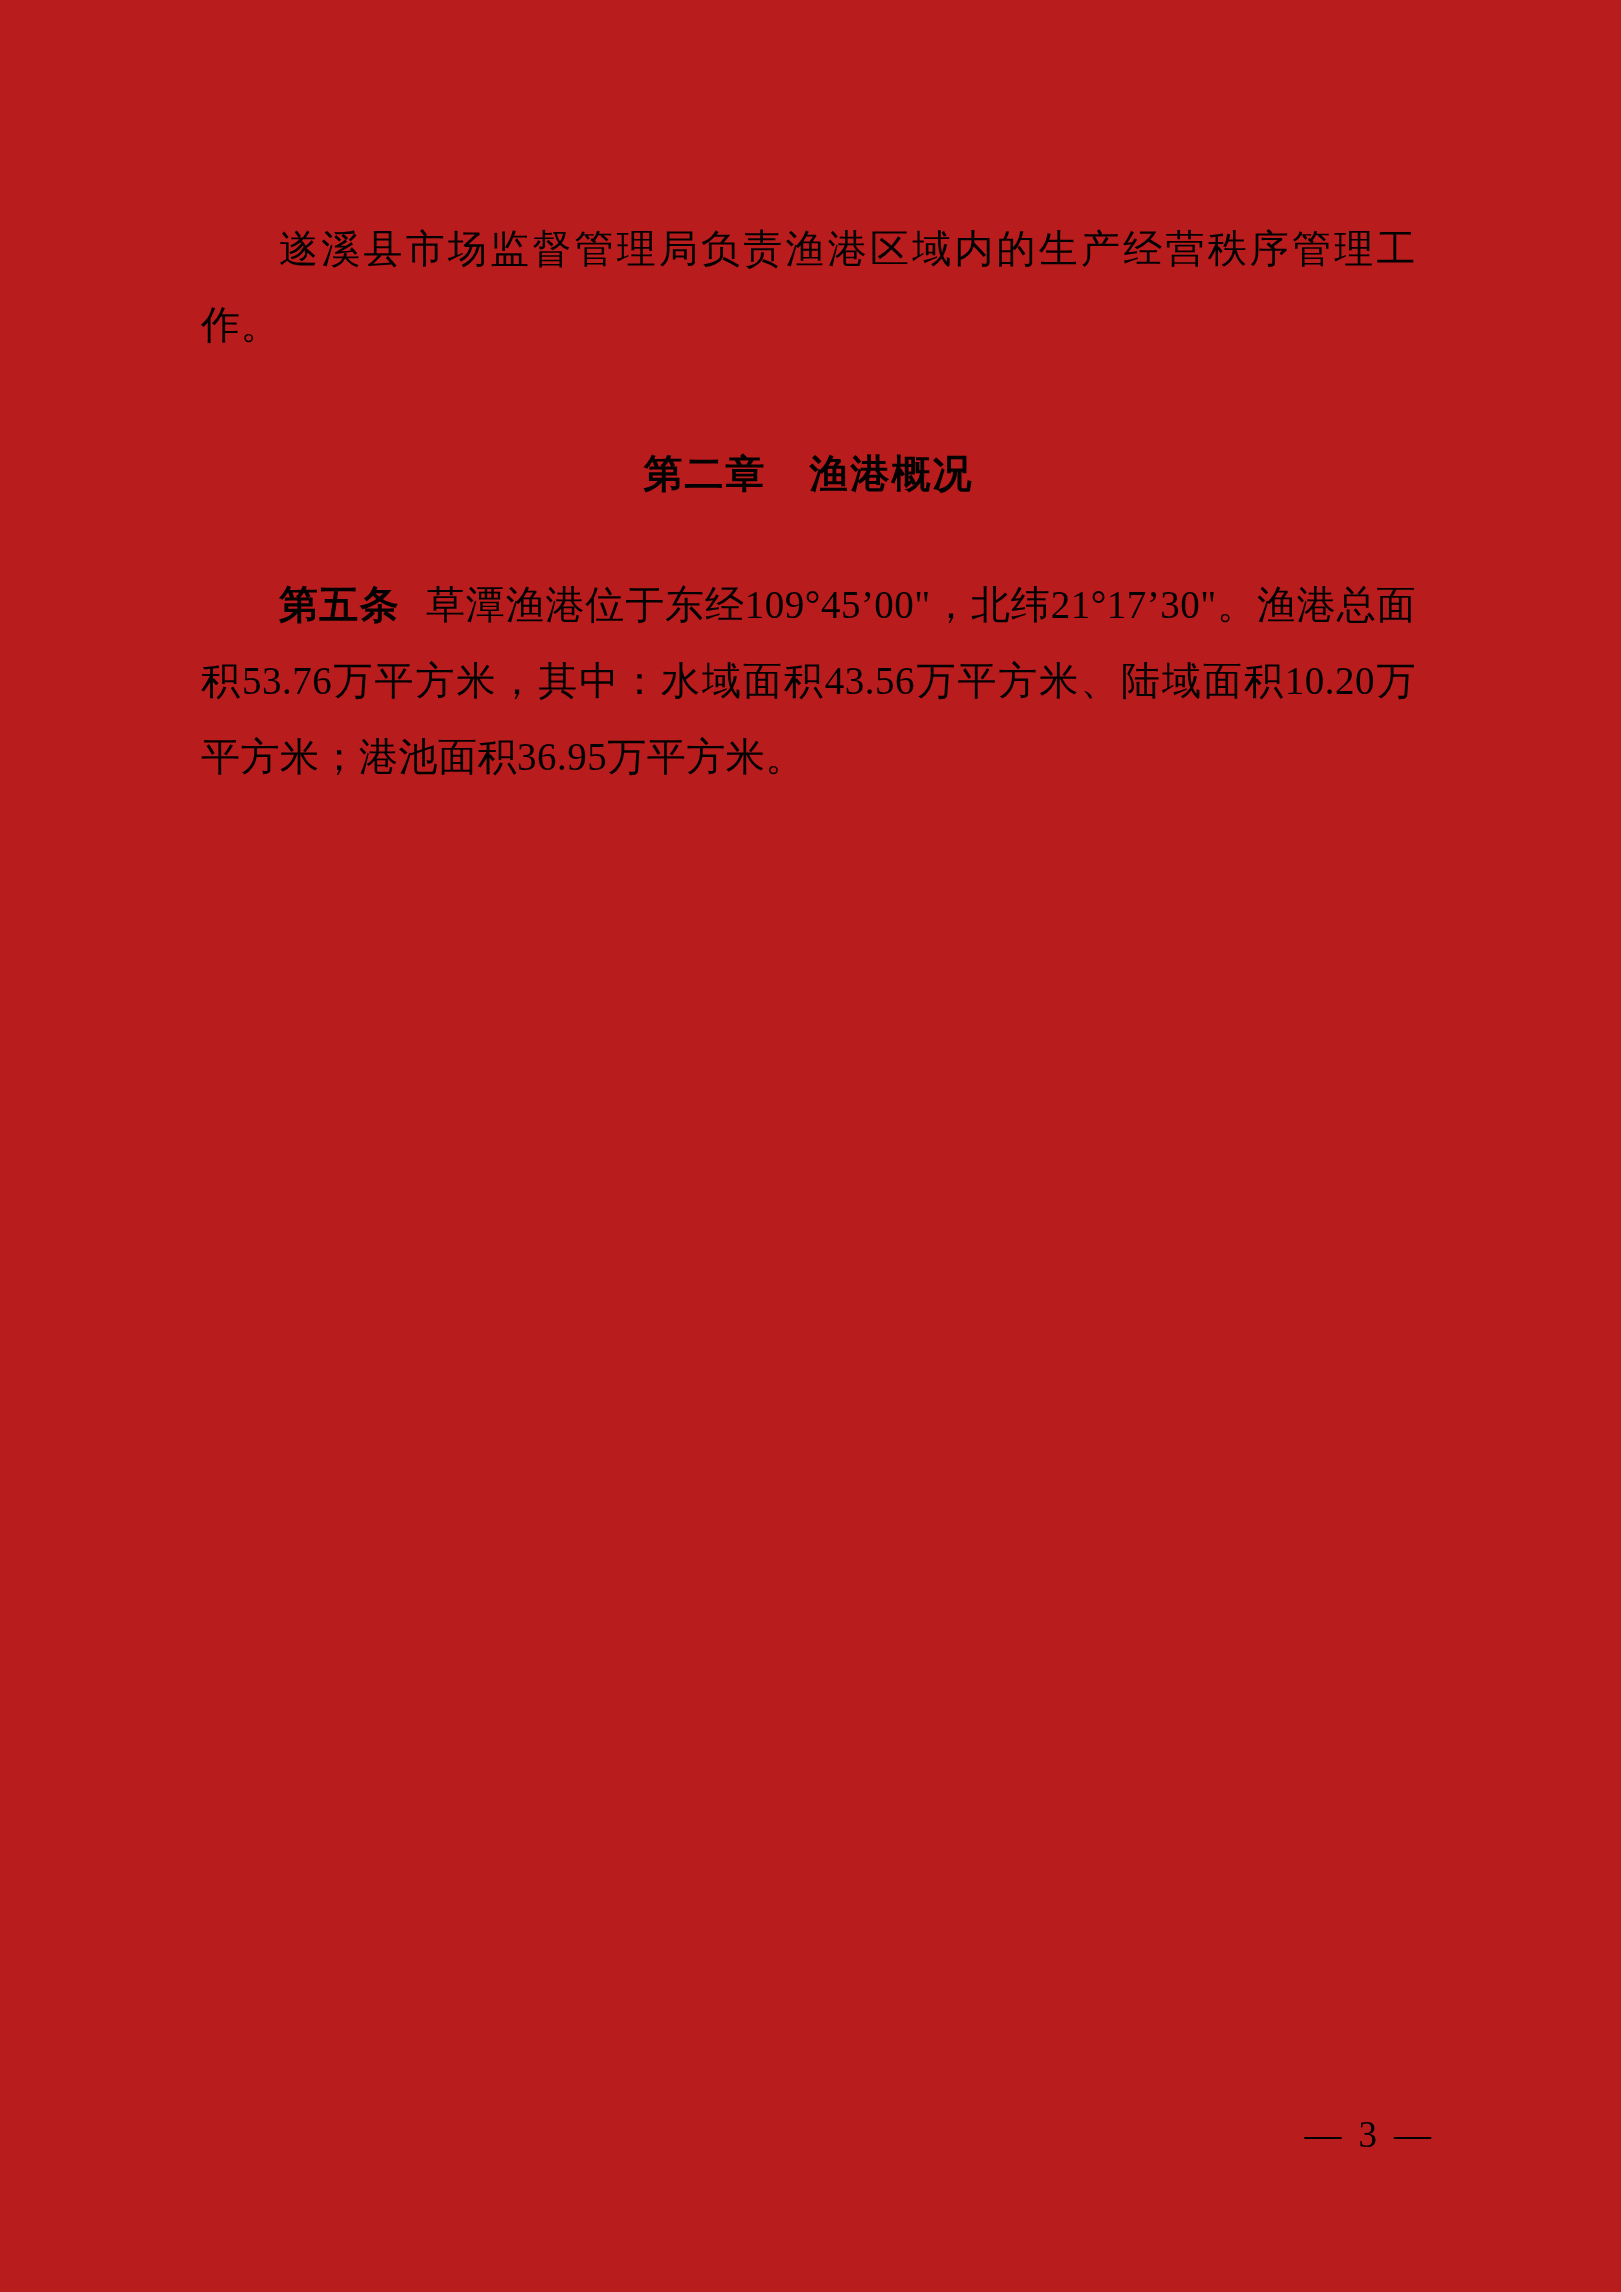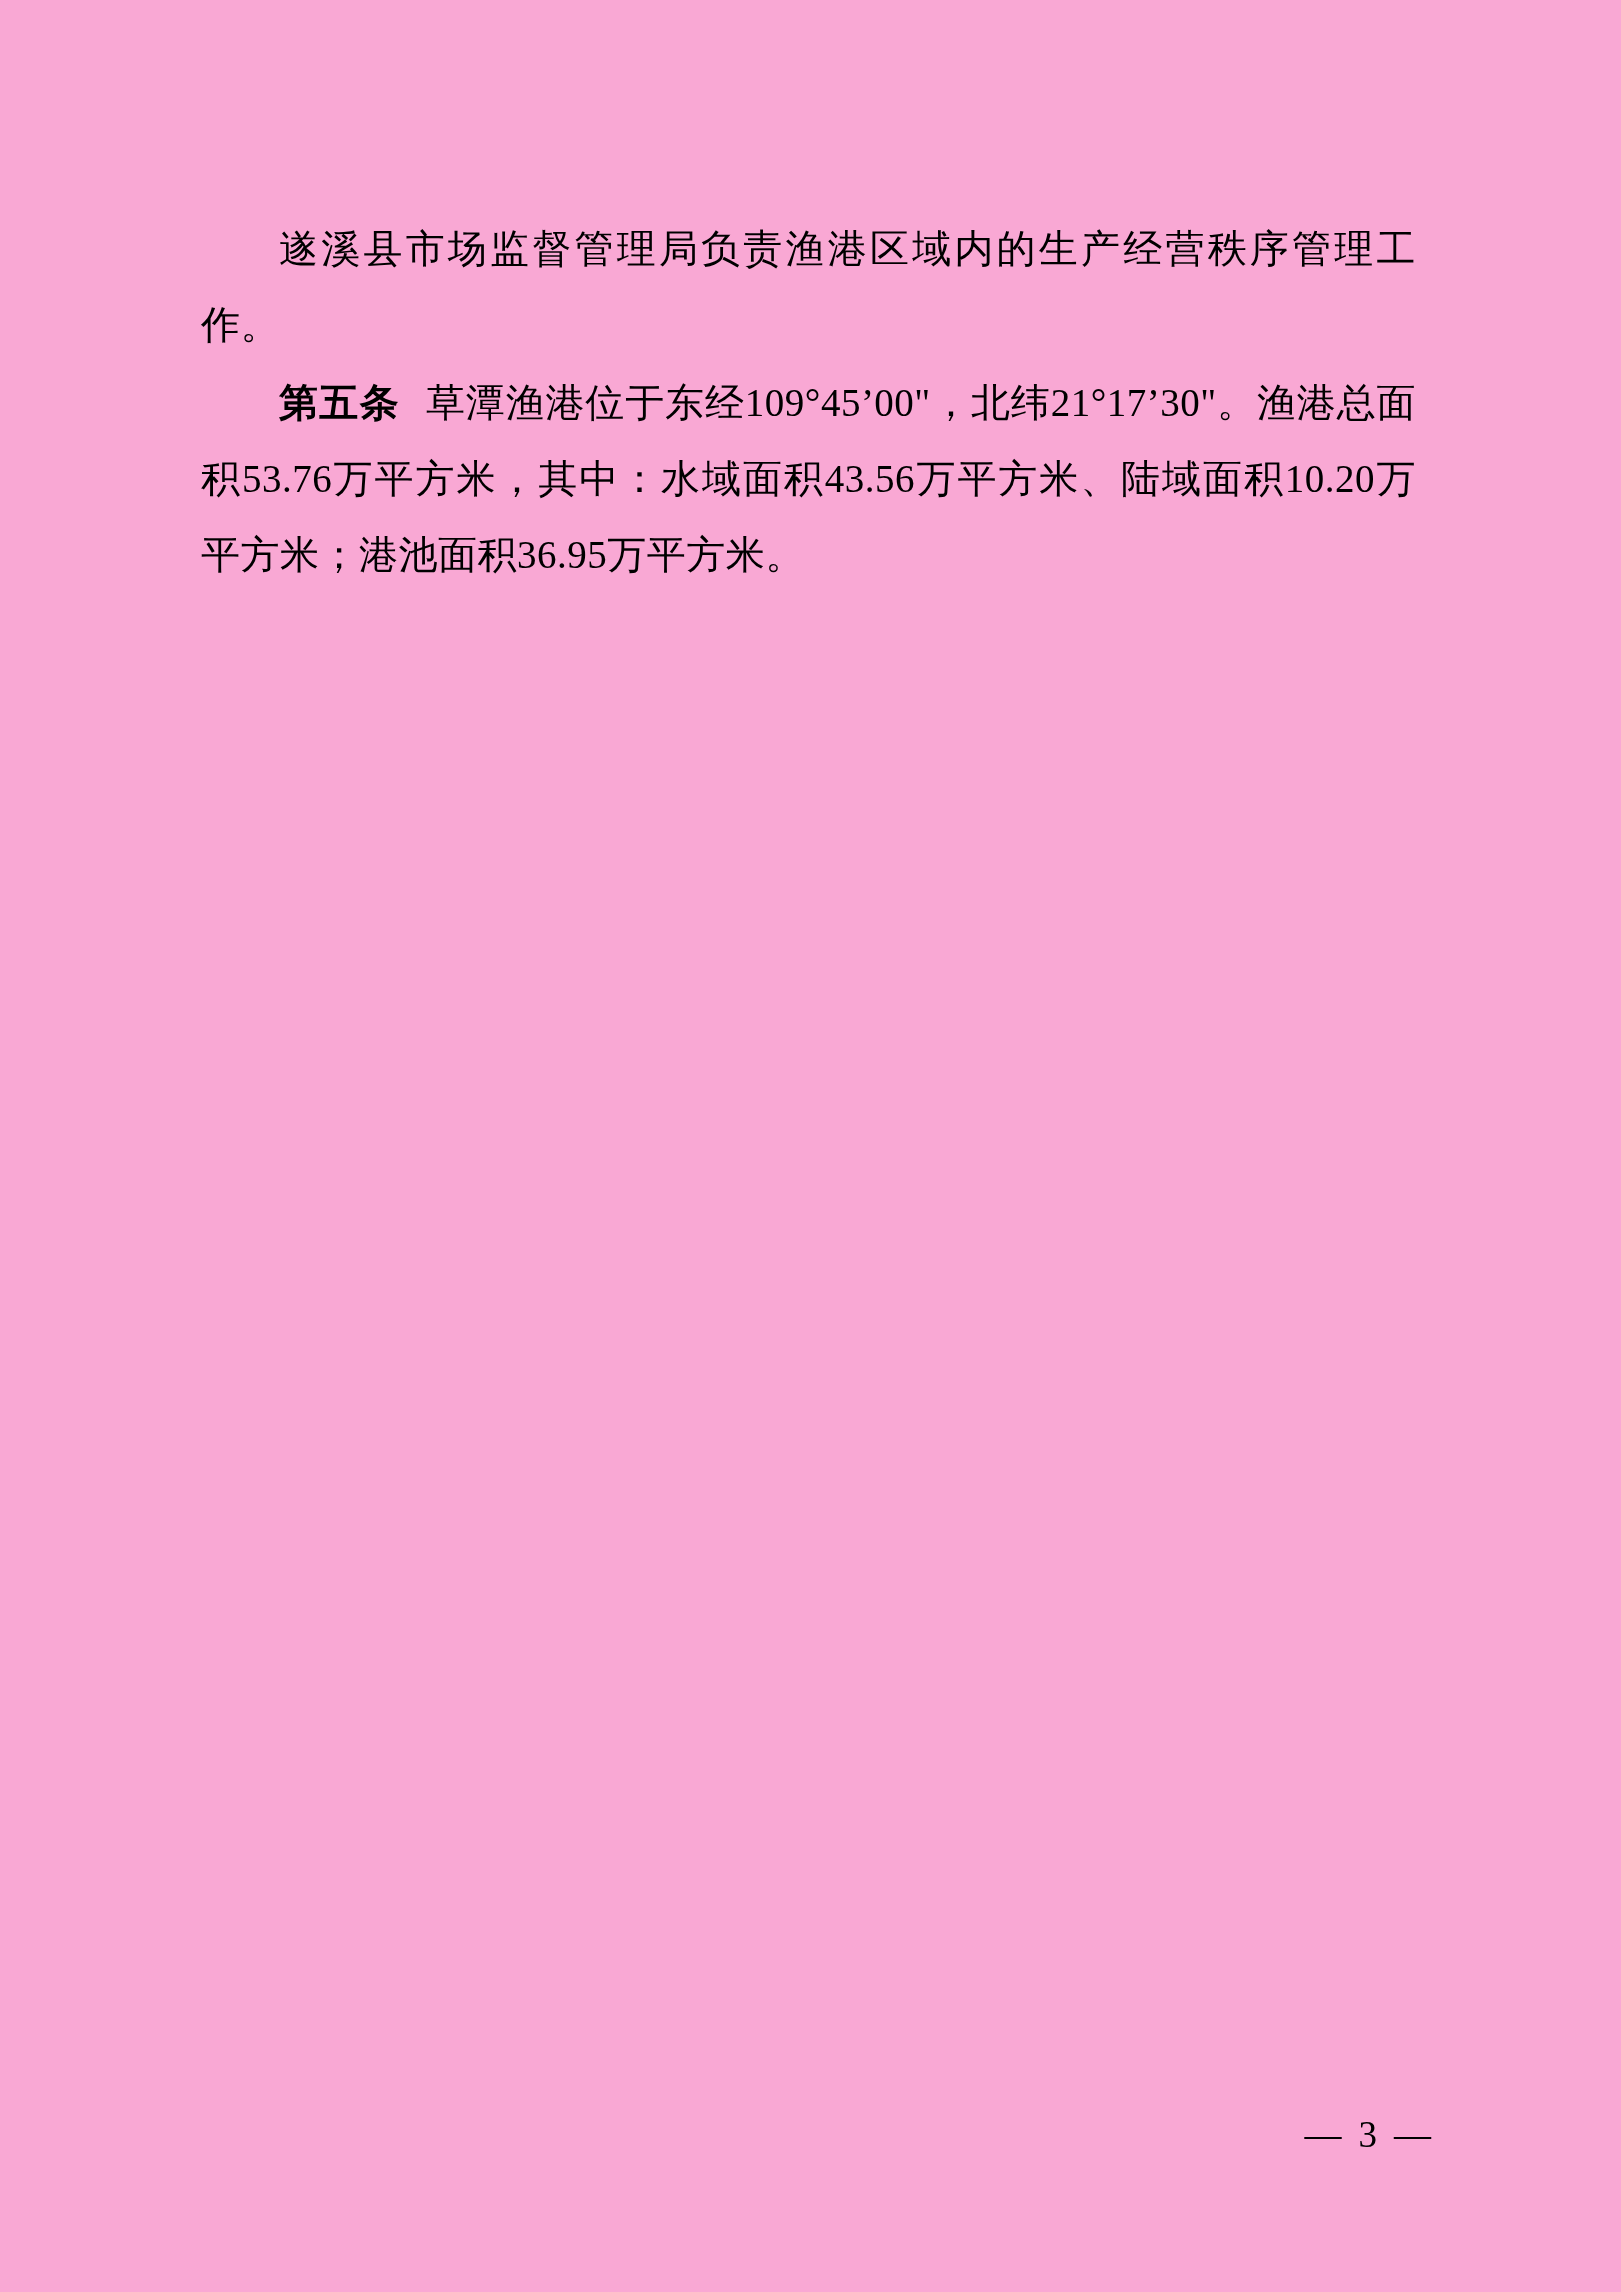--- a/index.html
+++ b/index.html
@@ -5,21 +5,21 @@
   html, body {
     margin: 0;
     padding: 0;
     background: #ffffff;
   }
   .page {
     position: relative;
     width: 1621px;
     height: 2293px;
     margin: 0 auto;
-    background: #f9a8d4;
+    background: #b91c1c;
     box-sizing: border-box;
     font-family: "Liberation Serif", "DejaVu Serif", serif;
     color: #000000;
     overflow: hidden;
   }
   .content {
     position: absolute;
     left: 201px;
     top: 211px;
     width: 1215px;
@@ -67,20 +67,23 @@
   }
 </style>
 </head>
 <body>
 
 <div class="page">
   <div class="content">
 
     <p class="body-para">遂溪县市场监督管理局负责渔港区域内的生产经营秩序管理工作。</p>
 
+    <h2 class="chapter-heading">
+      <span>第二章</span><span class="gap"></span><span>渔港概况</span>
+    </h2>
 
 
     <p class="body-para"><span class="article-label">第五条</span><span class="article-gap"></span><span>草潭渔港位于东经109°45’00"，北纬21°17’30"。渔港总面积53.76万平方米，其中：水域面积43.56万平方米、陆域面积10.20万平方米；港池面积36.95万平方米。</span></p>
 
   </div>
 
   <div class="page-number">— 3 —</div>
 </div>
 
 

